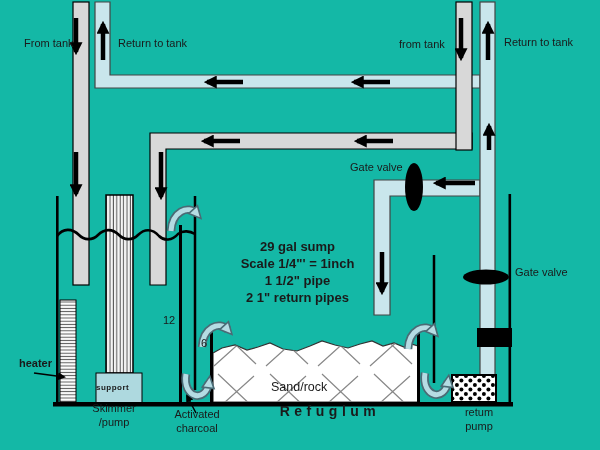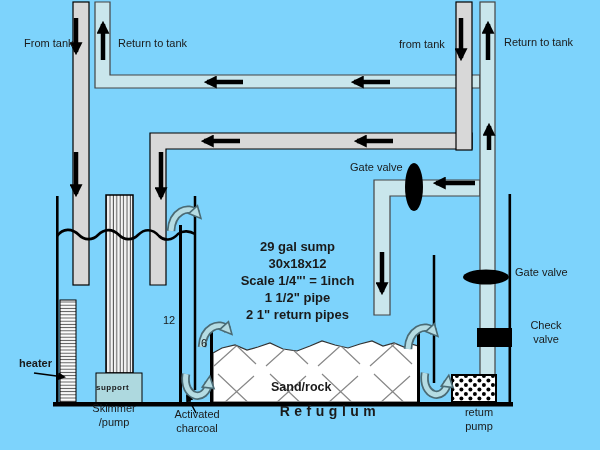--- a/index.html
+++ b/index.html
@@ -1,24 +1,24 @@
 <!DOCTYPE html>
 <html><head>
 <meta charset="utf-8">
 <style>
   html,body{margin:0;padding:0;background:#fff;}
-  .stage{position:relative;width:600px;height:450px;background:#7dd3fc;overflow:hidden;
+  .stage{position:relative;width:600px;height:450px;background:#14b8a6;overflow:hidden;
          font-family:"Liberation Sans",sans-serif;color:#1a1a1a;}
   .stage svg{position:absolute;left:0;top:0;}
   .lbl{position:absolute;font-size:11px;line-height:13px;white-space:nowrap;color:#1a1a1a;}
   .lbl.center{text-align:center;white-space:normal;}
   .spec{position:absolute;left:220px;top:202px;width:155px;text-align:center;
         font-weight:bold;font-size:13px;line-height:17px;margin-top:36px;}
   .two{line-height:14px;}
-  .sandlbl{font-weight:bold;font-size:12.5px;}
+  .sandlbl{font-weight:normal;font-size:12.5px;}
   .refug{font-weight:bold;font-size:14px;letter-spacing:4.5px;}
   .supp{font-weight:bold;font-size:8px;letter-spacing:0.5px;line-height:30px;}
 </style>
 </head>
 <body>
 
 <div class="stage">
 
 <svg width="600" height="450" viewBox="0 0 600 450">
   <defs>
@@ -124,28 +124,23 @@
   <line x1="196" y1="413" x2="187" y2="396" stroke="#000" stroke-width="1.5" marker-end="url(#sh)"></line>
 </svg>
 
 <div class="lbl" style="left:24px;top:37px;">From tank</div>
 <div class="lbl" style="left:118px;top:37px;">Return to tank</div>
 <div class="lbl" style="left:399px;top:38px;">from tank</div>
 <div class="lbl" style="left:504px;top:36px;">Return to tank</div>
 <div class="lbl" style="left:350px;top:161px;">Gate valve</div>
 <div class="lbl" style="left:515px;top:266px;">Gate valve</div>
 
-<div class="lbl center two" style="left:520px;top:318px;width:52px;">
-  <div>Check</div>
-  <div>valve</div>
-</div>
 
 <div class="spec">
   <div>29 gal sump</div>
-  <div>30x18x12</div>
   <div>Scale 1/4"' = 1inch</div>
   <div>1 1/2" pipe</div>
   <div>2 1" return pipes</div>
 </div>
 
 <div class="lbl" style="left:163px;top:314px;">12</div>
 <div class="lbl" style="left:201px;top:337px;">6</div>
 <div class="lbl" style="left:19px;top:357px;font-weight:bold;">heater</div>
 
 <div class="lbl center supp" style="left:96px;top:373px;width:22px;">support</div>

